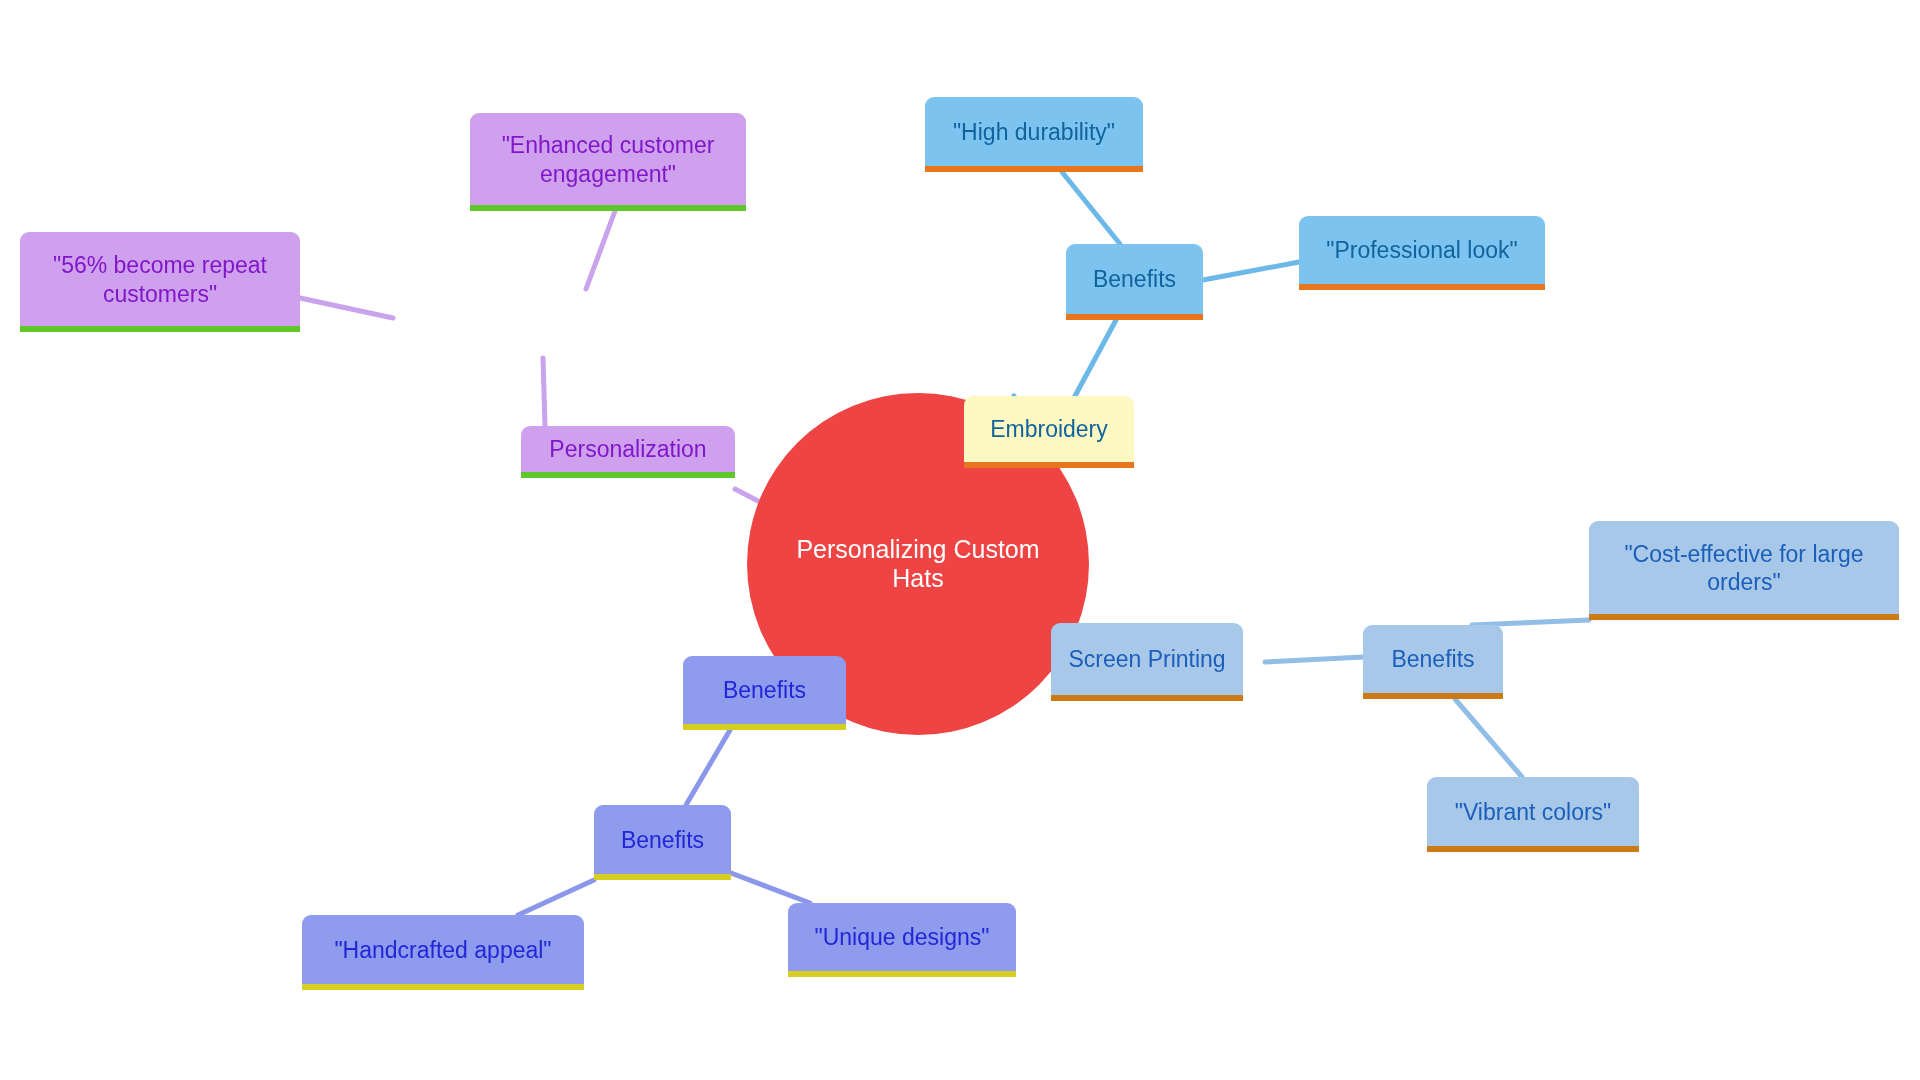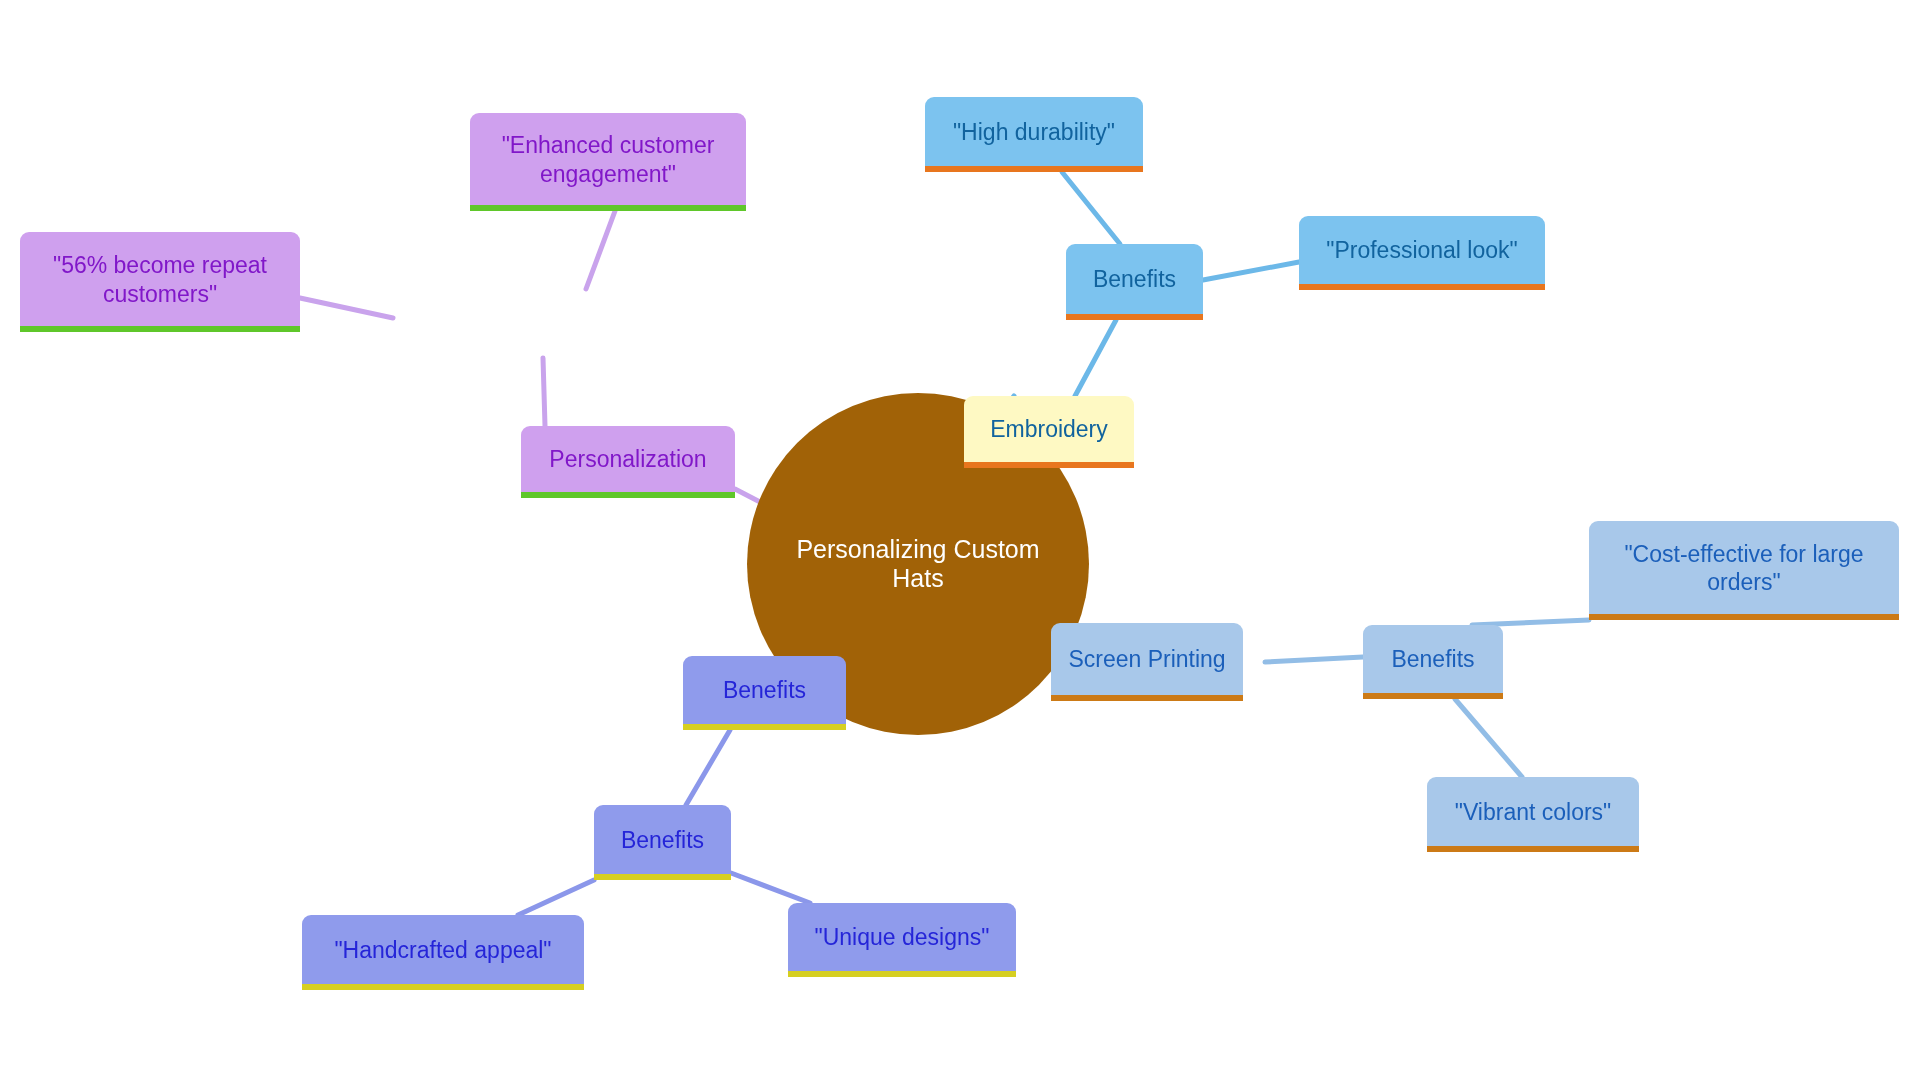--- a/index.html
+++ b/index.html
@@ -90,24 +90,24 @@
       <line x1="1058" y1="643" x2="1051" y2="643" stroke="#92bde6" stroke-width="5" stroke-linecap="round"></line>
       <line x1="1265" y1="662" x2="1363" y2="657" stroke="#92bde6" stroke-width="5" stroke-linecap="round"></line>
       <line x1="1472" y1="625" x2="1589" y2="620" stroke="#92bde6" stroke-width="5" stroke-linecap="round"></line>
       <line x1="1455" y1="699" x2="1522" y2="777" stroke="#92bde6" stroke-width="5" stroke-linecap="round"></line>
       <line x1="845" y1="705" x2="846" y2="704" stroke="#8b97ea" stroke-width="5" stroke-linecap="round"></line>
       <line x1="730" y1="730" x2="686" y2="805" stroke="#8b97ea" stroke-width="5" stroke-linecap="round"></line>
       <line x1="594" y1="880" x2="518" y2="915" stroke="#8b97ea" stroke-width="5" stroke-linecap="round"></line>
       <line x1="731" y1="873" x2="810" y2="903" stroke="#8b97ea" stroke-width="5" stroke-linecap="round"></line>
     </svg>
   <div id="node-layer">
-      <div class="root-node" style="left: 747px; top: 393px; width: 342px; height: 342px; background: #a16207; color: rgb(255, 255, 255); font-size: 25px; justify-content: center;">
+      <div class="root-node" style="left: 747px; top: 393px; width: 342px; height: 342px; background: #ef4444; color: rgb(255, 255, 255); font-size: 25px; justify-content: center;">
         <span class="node-label">Personalizing Custom Hats</span>
       </div>
-      <div class="node" style="left: 521px; top: 426px; width: 214px; height: 72px; background: rgb(207, 160, 238); color: rgb(129, 23, 201); font-size: 23px; --bar: #5fc72a;">
+      <div class="node" style="left: 521px; top: 426px; width: 214px; height: 52px; background: rgb(207, 160, 238); color: rgb(129, 23, 201); font-size: 23px; --bar: #5fc72a;">
         <span class="node-label">Personalization</span>
       </div>
       <div class="node" style="left: 20px; top: 232px; width: 280px; height: 100px; background: rgb(207, 160, 238); color: rgb(129, 23, 201); font-size: 23px; --bar: #5fc72a;">
         <span class="node-label">"56% become repeat customers"</span>
       </div>
       <div class="node" style="left: 470px; top: 113px; width: 276px; height: 98px; background: rgb(207, 160, 238); color: rgb(129, 23, 201); font-size: 23px; --bar: #5fc72a;">
         <span class="node-label">"Enhanced customer engagement"</span>
       </div>
       <div class="node" style="left: 964px; top: 396px; width: 170px; height: 72px; background: #fef9c3; color: rgb(17, 99, 158); font-size: 23px; --bar: #e8761e;">
         <span class="node-label">Embroidery</span>

